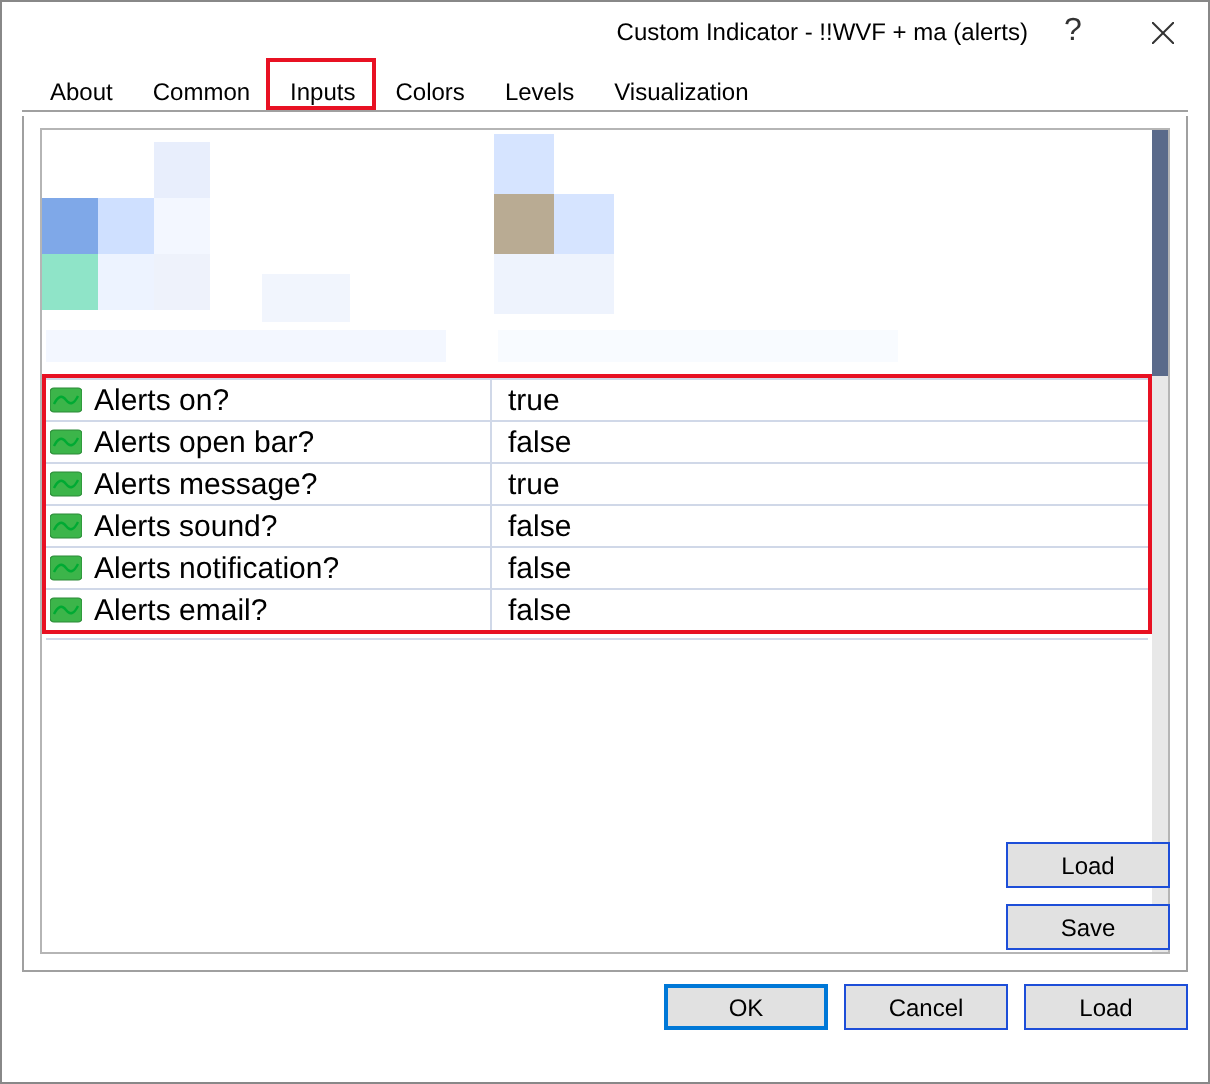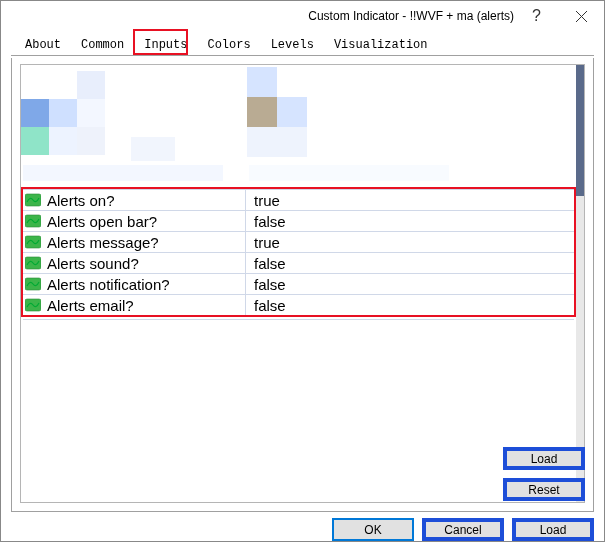--- a/index.html
+++ b/index.html
@@ -39,24 +39,24 @@
     display: flex;
     align-items: center;
     justify-content: center;
     font-size: 14px;
     color: #333;
   }
   .titlebar .ctrl.help { font-size: 16px; }
   .titlebar .ctrl.close svg { stroke: #333; stroke-width: 1; }
   .tabs {
     display: flex;
+    align-items: flex-end;
     padding: 2px 10px 0 14px;
     height: 24px;
     position: relative;
-    font-family: Liberation Mono, monospace;
   }
   .tabs .tab {
     padding: 3px 9px;
     border: 1px solid transparent;
     border-bottom: none;
     cursor: default;
     position: relative;
     top: 1px;
     background: transparent;
   }
@@ -173,26 +173,26 @@
     gap: 8px;
   }
   .side-buttons .btn {
     width: 82px;
     height: 23px;
   }
   .bottom-bar {
     display: flex;
     justify-content: flex-end;
     gap: 8px;
-    padding: 0 10px 0 10px;
+    padding: 0 10px 26px 10px;
   }
   .btn {
     height: 23px;
     min-width: 82px;
-    border: 4px solid #1d4ed8;
+    border: 1px solid #1d4ed8;
     background: #e1e1e1;
     display: inline-flex;
     align-items: center;
     justify-content: center;
     font-size: 12px;
     font-family: inherit;
     color: #000;
     cursor: default;
   }
   .btn.primary {
@@ -333,21 +333,21 @@
       <div class="grid-scrollbar">
         <div class="thumb"></div>
       </div>
     </div>
 
     <div class="side-buttons">
       <button class="btn">
           <span>Load</span>
         </button>
       <button class="btn">
-          <span>Reset</span>
+          <span>Save</span>
         </button>
     </div>
 
   </div>
 
   <div class="bottom-bar">
     <button class="btn primary">
         <span>OK</span>
       </button>
     <button class="btn">

